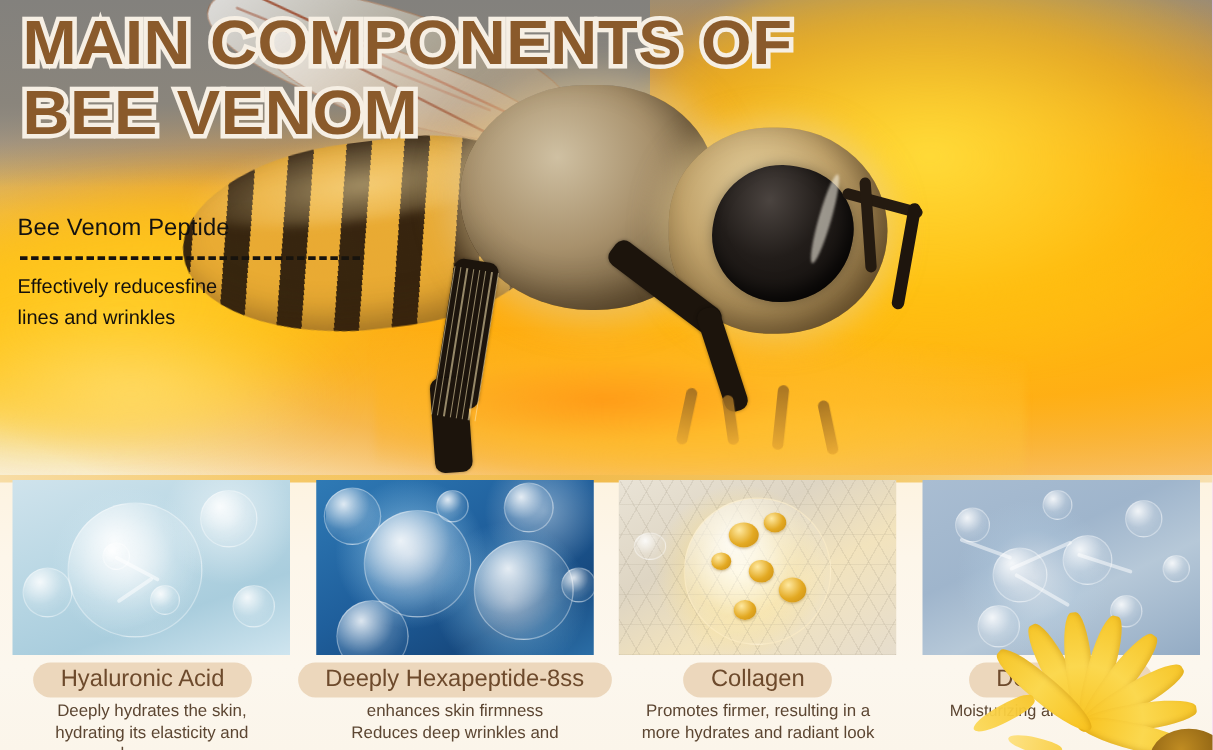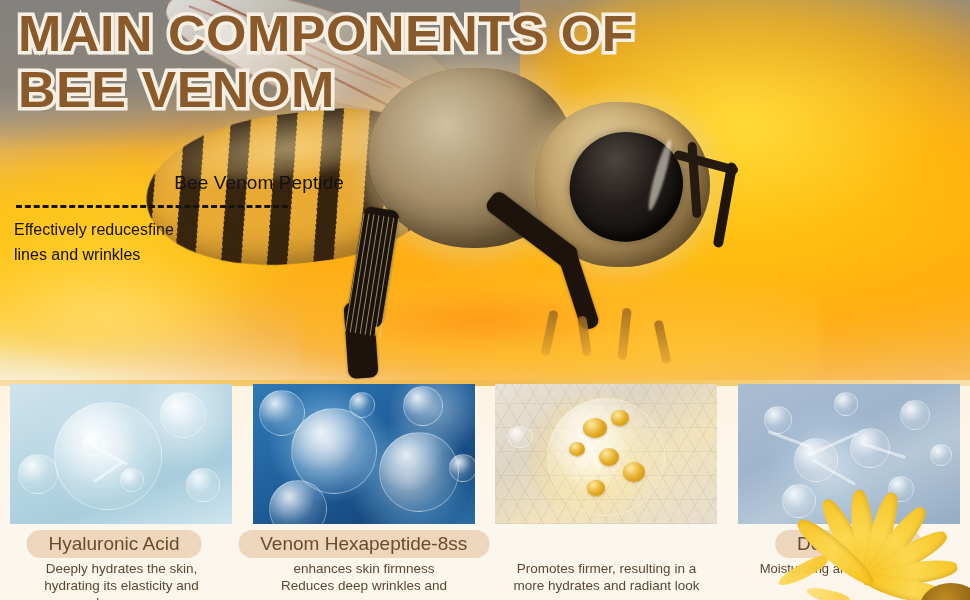--- a/index.html
+++ b/index.html
@@ -133,21 +133,21 @@
     color:#8a5a2b;
     -webkit-text-stroke:7px #f6efe4;
     paint-order:stroke fill;
     text-transform:uppercase;
     transform:scaleX(1.04); transform-origin:left top;
   }
   .title span { display:block; }
 
   
   .sub { position:absolute; left:14px; top:172px; width:330px; z-index:6; }
-  .sub-title { font-size:19px; color:#141210; letter-spacing:.1px;text-align:right; }
+  .sub-title { font-size:19px; color:#141210; letter-spacing:.1px; }
   .divider {
     margin:11px 0 9px 2px; width:272px; height:0;
     border-top:3px dashed #17130d;
   }
   .sub-body { font-size:16px; line-height:25px; color:#14100c; }
 
   
   .bottom {
     position:absolute; left:0; top:380px; width:970px; height:220px;
     background:linear-gradient(180deg,#fdf3e0 0%, #fdf6ea 30%, #fcf7ee 70%, #fbf5ea 100%);
@@ -306,39 +306,40 @@
       <div class="card">
         <div class="thumb thumb-2">
           <div class="bub" style="left:38px;top:24px;width:86px;height:86px;"></div>
           <div class="bub" style="left:126px;top:48px;width:80px;height:80px;"></div>
           <div class="bub" style="left:6px;top:6px;width:46px;height:46px;"></div>
           <div class="bub" style="left:150px;top:2px;width:40px;height:40px;"></div>
           <div class="bub" style="left:16px;top:96px;width:58px;height:58px;"></div>
           <div class="bub" style="left:96px;top:8px;width:26px;height:26px;"></div>
           <div class="bub" style="left:196px;top:70px;width:28px;height:28px;"></div>
         </div>
-        <div class="pill">Venom Hexapeptide-8ss</div>
+        <div class="pill">Deeply Hexapeptide-8ss</div>
         <div class="desc">
           <div>enhances skin firmness</div>
           <div>Reduces deep wrinkles and</div>
         </div>
       </div>
 
       <div class="card">
         <div class="thumb thumb-3">
           <div class="hexgrid"></div>
           <div class="bub" style="left:52px;top:14px;width:118px;height:118px;border-color:rgba(255,240,200,.5);"></div>
           <div class="drop" style="left:88px;top:34px;width:24px;height:20px;"></div>
           <div class="drop" style="left:116px;top:26px;width:18px;height:16px;"></div>
           <div class="drop" style="left:74px;top:58px;width:16px;height:14px;"></div>
           <div class="drop" style="left:104px;top:64px;width:20px;height:18px;"></div>
           <div class="drop" style="left:128px;top:78px;width:22px;height:20px;"></div>
           <div class="drop" style="left:92px;top:96px;width:18px;height:16px;"></div>
           <div class="bub" style="left:12px;top:42px;width:26px;height:22px;"></div>
         </div>
+        <div class="pill">Collagen</div>
         <div class="desc">
           <div>Promotes firmer, resulting in a</div>
           <div>more hydrates and radiant look</div>
         </div>
       </div>
 
       <div class="card">
         <div class="thumb thumb-4">
           <div class="bond" style="left:70px;top:70px;width:54px;transform:rotate(-24deg);"></div>
           <div class="bond" style="left:74px;top:74px;width:50px;transform:rotate(30deg);"></div>

